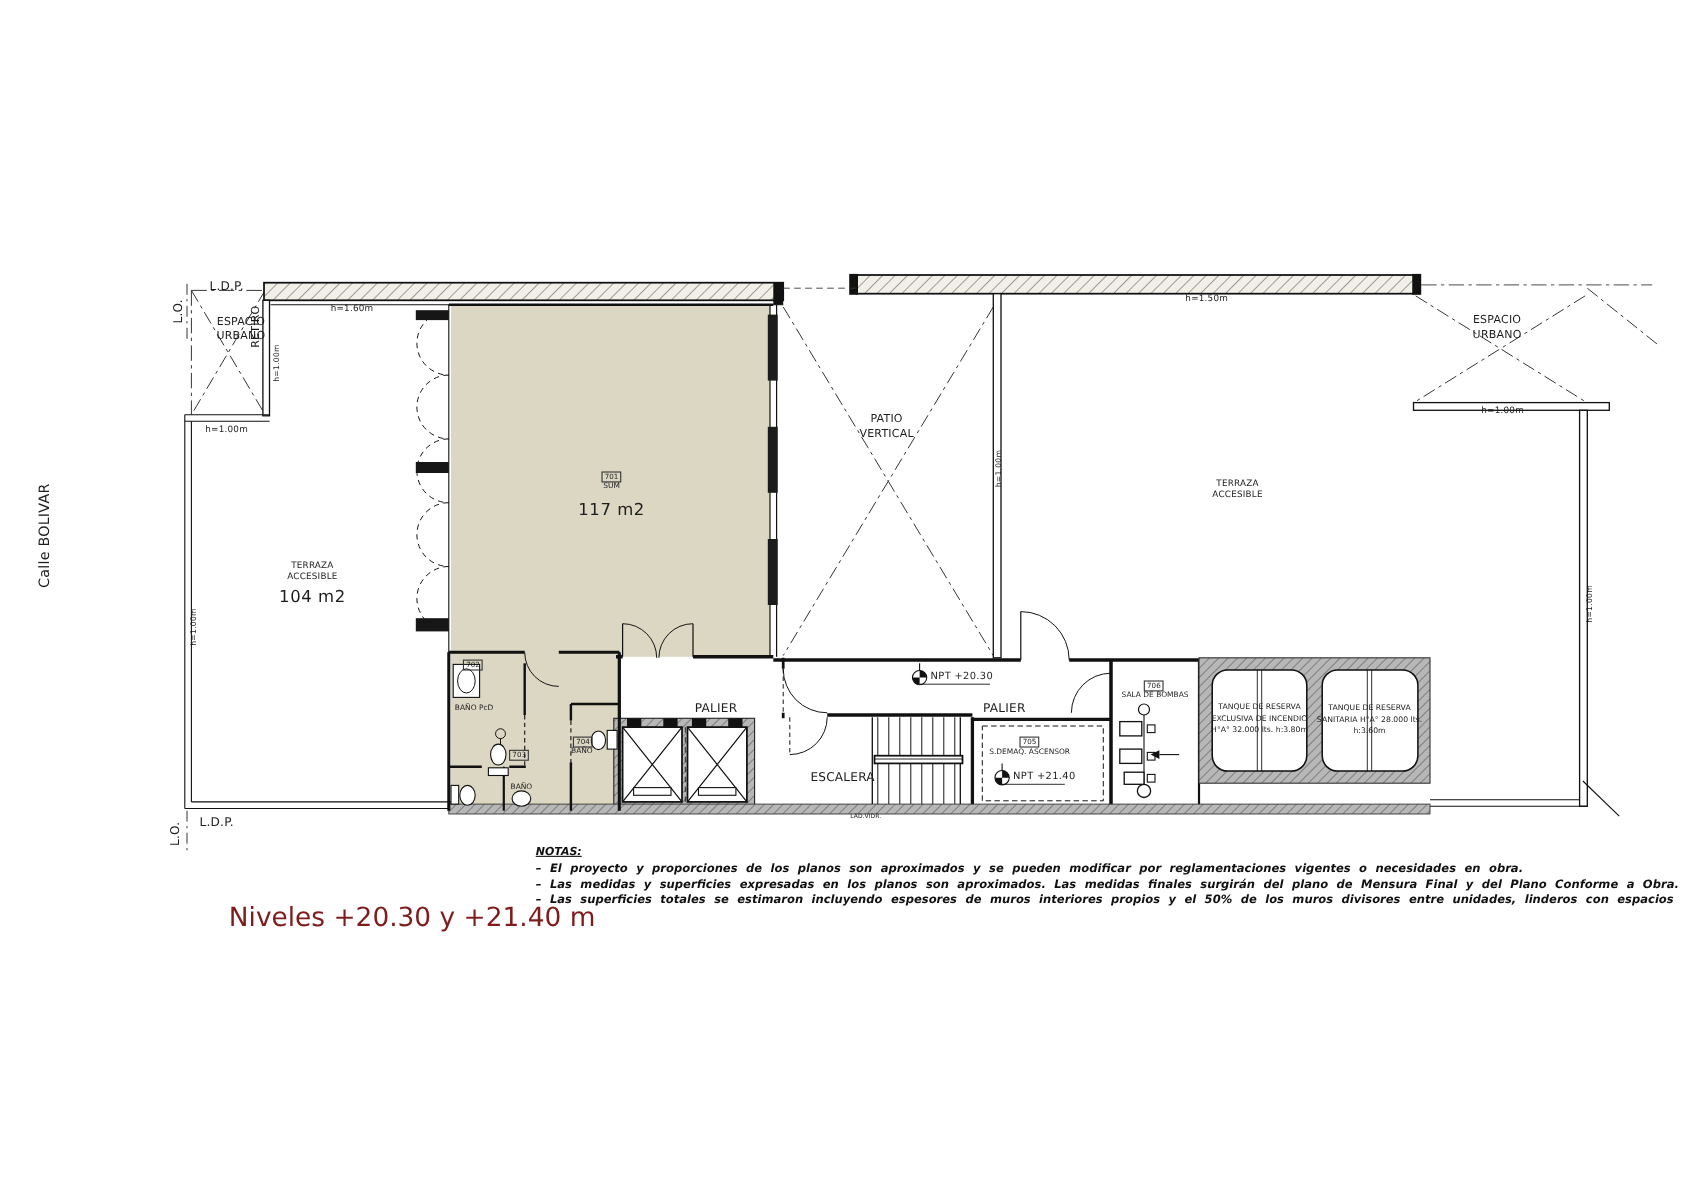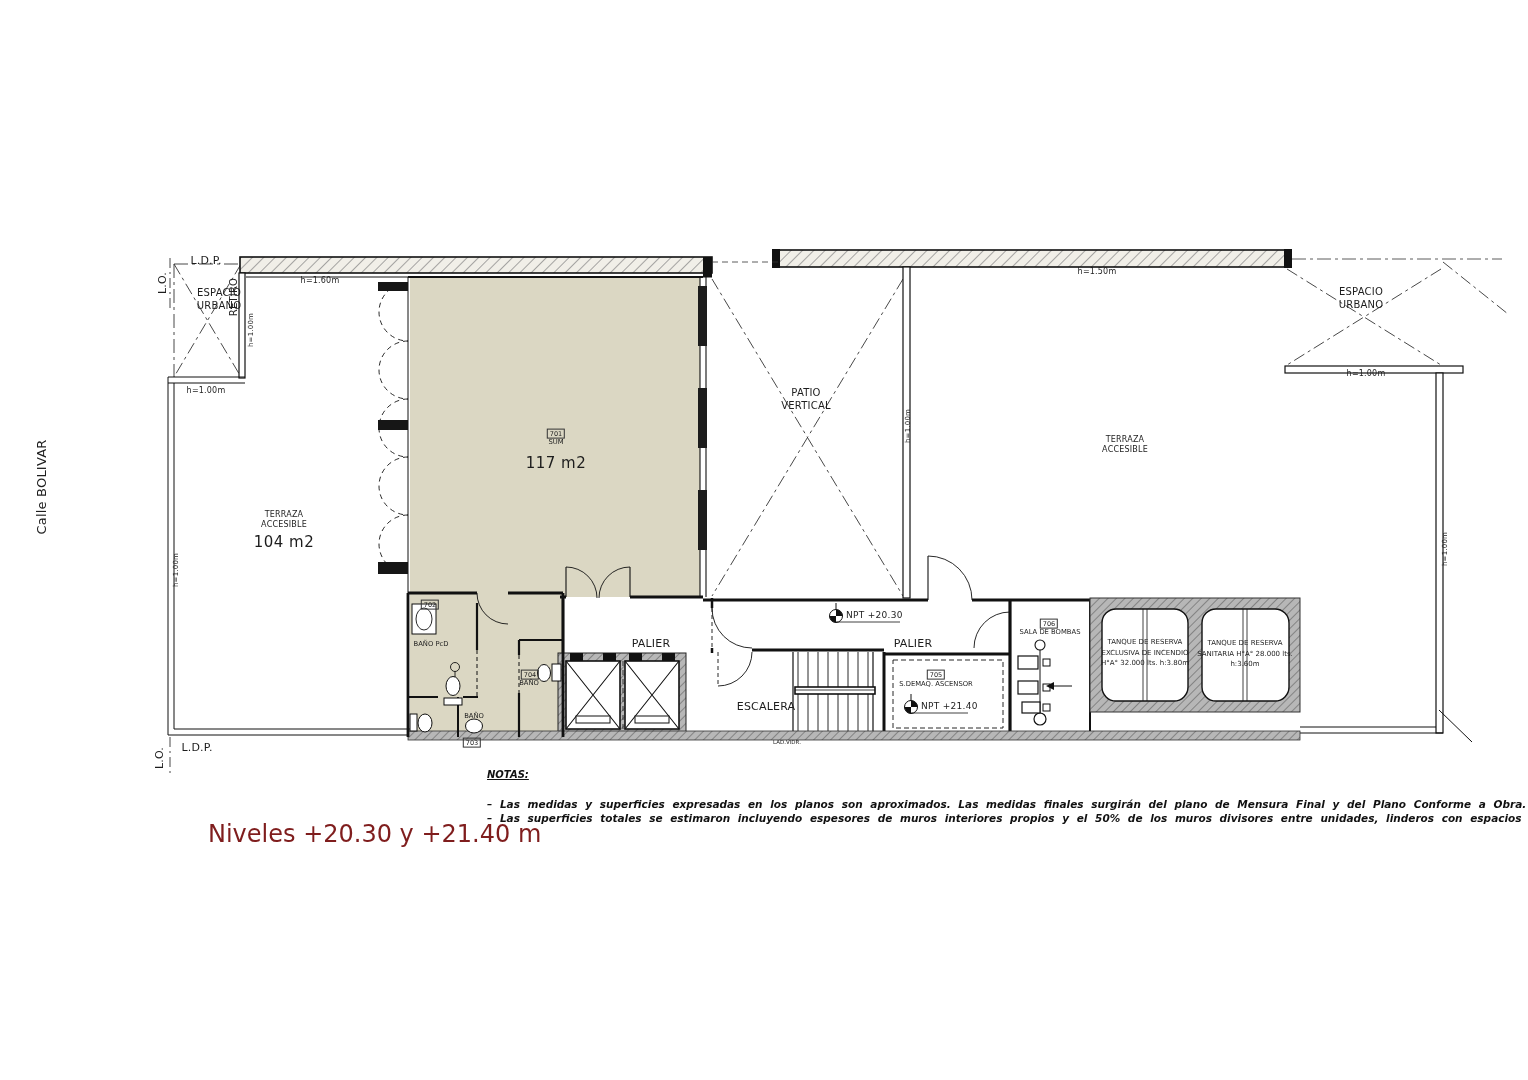--- a/index.html
+++ b/index.html
@@ -238,21 +238,21 @@
   <div class="lbl rot xs" style="left:177px;top:570px;">h=1.00m</div>
 
   <div class="lbl s" style="left:284px;top:520px;">TERRAZA
 ACCESIBLE</div>
   <div class="lbl area" style="left:284px;top:543px;">104 m2</div>
 
   <div class="lbl" style="left:556px;top:431px;"><span class="numbox">701</span></div>
   <div class="lbl roomname" style="left:556px;top:442px;">SUM</div>
   <div class="lbl area" style="left:556px;top:464px;">117 m2</div>
 
-  <div class="lbl m" style="left:806px;top:399px;">PATIO
+  <div class="lbl m" style="left:806px;top:388px;">PATIO
 VERTICAL</div>
   <div class="lbl s" style="left:1097px;top:272px;">h=1.50m</div>
   <div class="lbl m" style="left:1361px;top:298px;">ESPACIO
 URBANO</div>
   <div class="lbl s" style="left:1366px;top:374px;">h=1.00m</div>
   <div class="lbl rot xs" style="left:909px;top:426px;">h=1.00m</div>
   <div class="lbl s" style="left:1125px;top:445px;">TERRAZA
 ACCESIBLE</div>
   <div class="lbl rot xs" style="left:1446px;top:549px;">h=1.00m</div>
 
@@ -271,27 +271,28 @@
 
   <div class="lbl tanktxt" style="left:1145px;top:653px;">TANQUE DE RESERVA
 EXCLUSIVA DE INCENDIO
 H°A° 32.000 lts. h:3.80m</div>
   <div class="lbl tanktxt" style="left:1245px;top:654px;">TANQUE DE RESERVA
 SANITARIA H°A° 28.000 lts.
 h:3.60m</div>
 
   <div class="lbl" style="left:430px;top:602px;"><span class="numbox">702</span></div>
   <div class="lbl roomname" style="left:431px;top:644px;">BAÑO PcD</div>
-  <div class="lbl" style="left:472px;top:740px;"><span class="numbox">703</span></div>
+  <div class="lbl" style="left:472px;top:684px;"><span class="numbox">703</span></div>
   <div class="lbl roomname" style="left:474px;top:716px;">BAÑO</div>
   <div class="lbl" style="left:530px;top:672px;"><span class="numbox">704</span></div>
   <div class="lbl roomname" style="left:529px;top:683px;">BAÑO</div>
 
   <div class="lbl rot l" style="left:160px;top:758px;">L.O.</div>
   <div class="lbl l" style="left:197px;top:748px;">L.D.P.</div>
 
   <div class="subtitle" style="left:208px;top:820px;">Niveles +20.30 y +21.40 m</div>
 
   <div class="noteshead" style="left:487px;top:769px;">NOTAS:</div>
+  <div class="noteline" style="left:487px;top:784px;">– El proyecto y proporciones de los planos son aproximados y se pueden modificar por reglamentaciones vigentes o necesidades en obra.</div>
   <div class="noteline" style="left:487px;top:798px;text-align:right;">– Las medidas y superficies expresadas en los planos son aproximados. Las medidas finales surgirán del plano de Mensura Final y del Plano Conforme a Obra.</div>
   <div class="noteline" style="left:487px;top:812px;">– Las superficies totales se estimaron incluyendo espesores de muros interiores propios y el 50% de los muros divisores entre unidades, linderos con espacios comunes y medianeros.</div>
 
 </div>
 
 </body></html>

